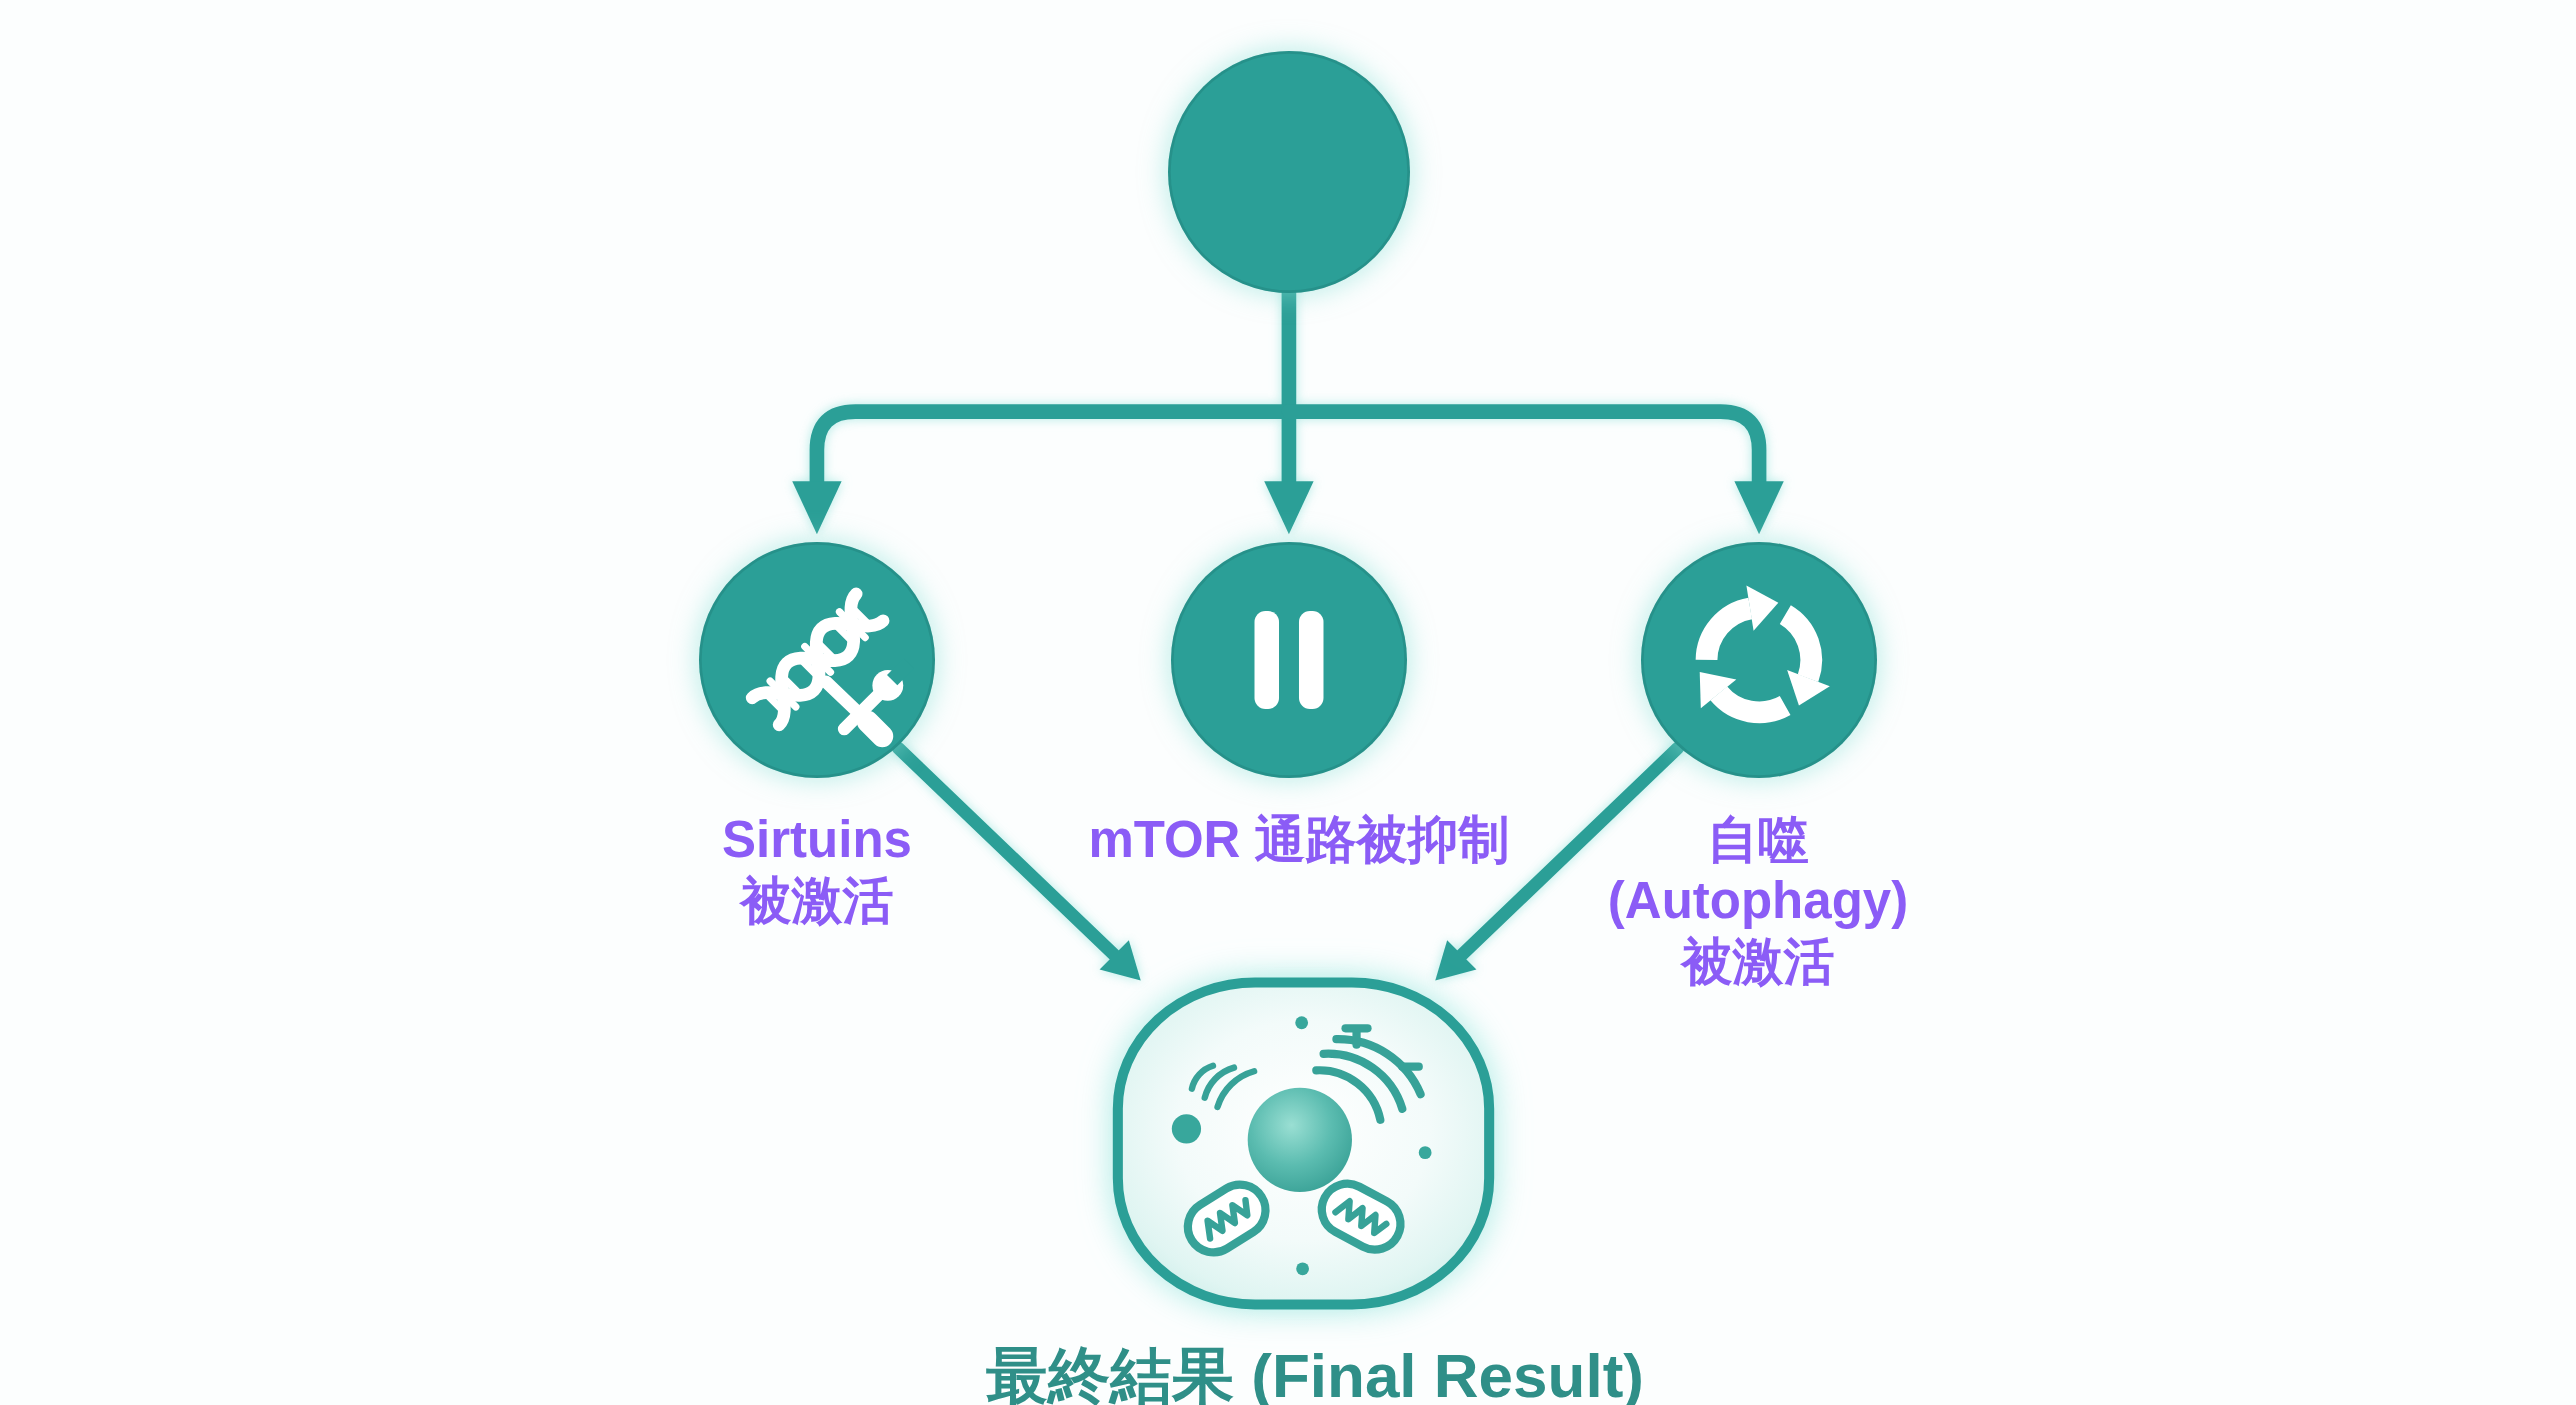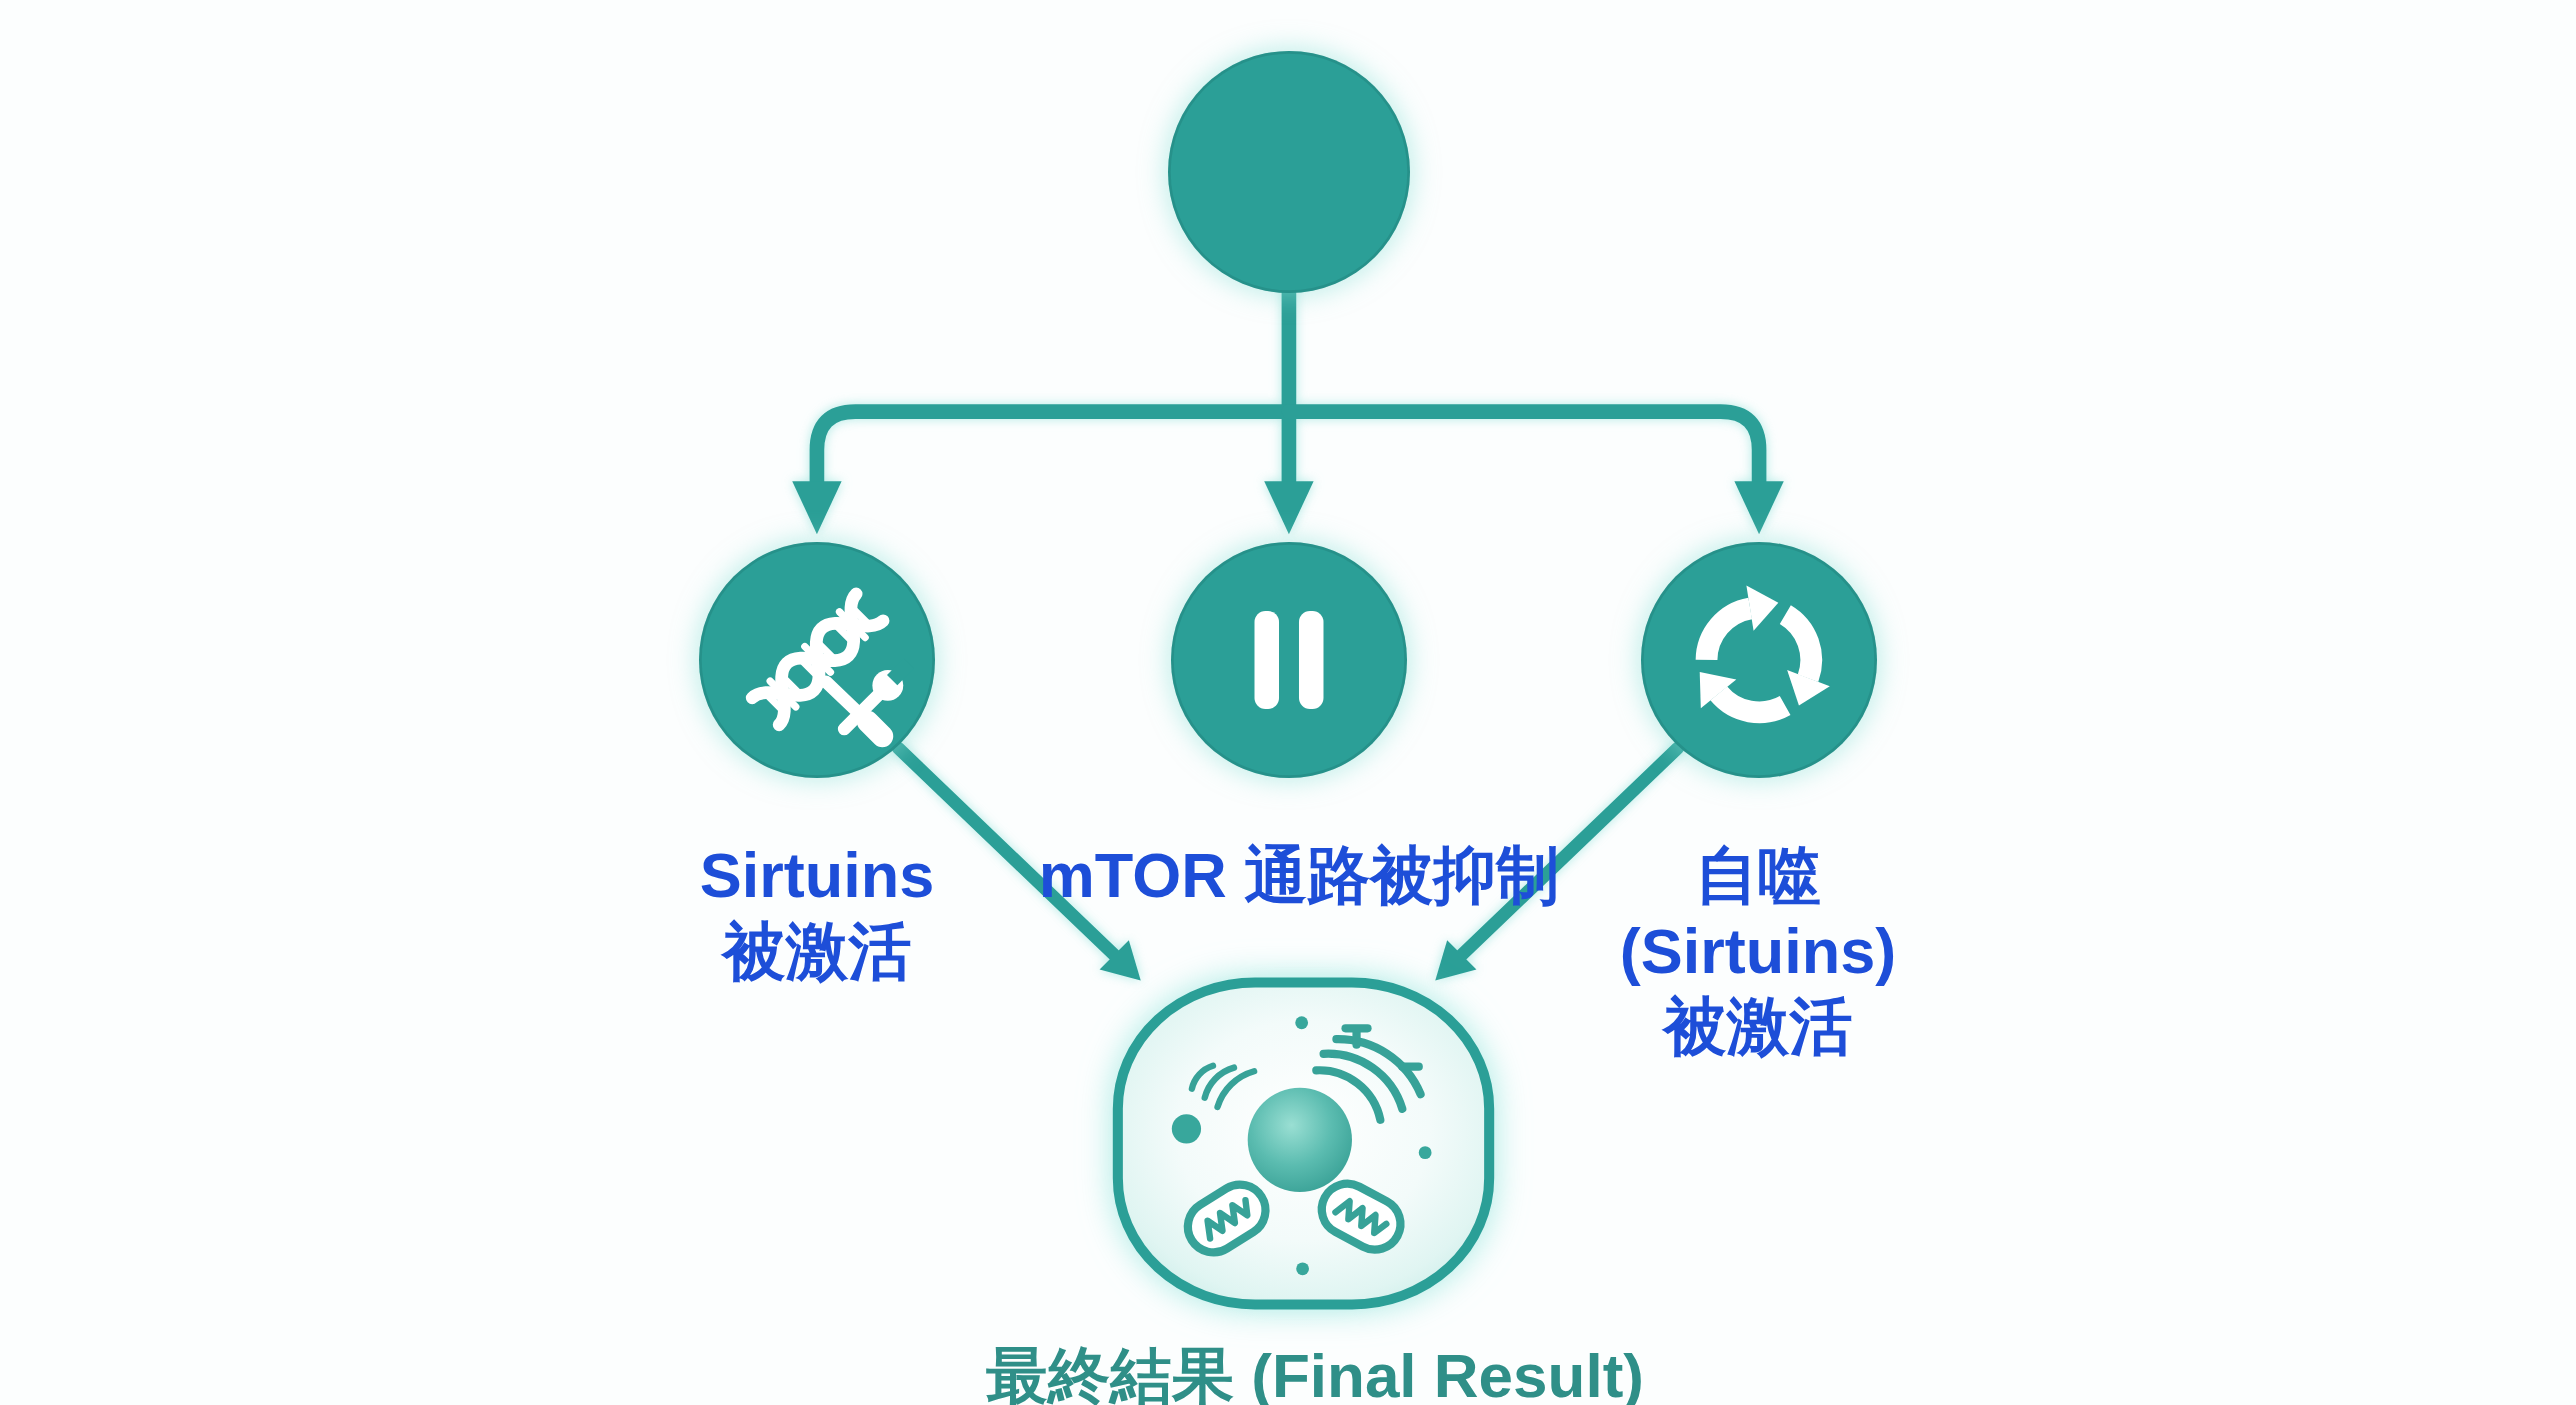--- a/index.html
+++ b/index.html
@@ -16,22 +16,22 @@
   .node-circle{position:absolute;border-radius:50%;background:#2b9f97;
     box-shadow:0 0 24px 3.7px rgba(140,225,216,.5), inset 0 0 0 2.7px rgba(23,104,98,.25);}
   .root-circle{left:1168px;top:51px;width:242px;height:242px;}
   .branch-circle{width:236px;height:236px;top:542px;}
   .branch-circle svg{position:absolute;inset:0;width:100%;height:100%;}
   .circle-sirtuins{left:699px;}
   .circle-mtor{left:1171px;}
   .circle-autophagy{left:1641px;}
   
   .branch-label{position:absolute;top:809px;transform:translateX(-50%);
-    text-align:center;color:#1d4ed8;font-size:63px;line-height:1.2;
-    font-weight:600;white-space:nowrap;margin-top:29px;}
+    text-align:center;color:#8b5cf6;font-size:51px;line-height:1.2;
+    font-weight:600;white-space:nowrap;}
   .label-sirtuins{left:817px;}
   .label-mtor{left:1299px;}
   .label-autophagy{left:1758px;}
   .label-line{display:block;}
   .final-label{position:absolute;left:1315px;top:1334px;transform:translateX(-50%);
     color:#2f8f88;font-size:62px;font-weight:600;white-space:nowrap;}
   
   .cell-halo{position:absolute;left:1029px;top:887px;width:549px;height:512px;
     background:radial-gradient(closest-side,rgba(150,232,222,.6),rgba(150,232,222,0) 72%);
     border-radius:50%;}
@@ -129,21 +129,21 @@
     <span class="label-line">Sirtuins</span>
     <span class="label-line">被激活</span>
   </div>
 
   <div class="branch-label label-mtor">
     <span class="label-line">mTOR 通路被抑制</span>
   </div>
 
   <div class="branch-label label-autophagy">
     <span class="label-line">自噬</span>
-    <span class="label-line">(Sirtuins)</span>
+    <span class="label-line">(Autophagy)</span>
     <span class="label-line">被激活</span>
   </div>
 
   <div class="cell-halo"></div>
   <div class="cell">
     <svg viewBox="-240 -220 480 440" xmlns="http://www.w3.org/2000/svg">
       <defs>
         <radialGradient id="cellFill" cx="50%" cy="46%" r="62%">
           <stop offset="0%" stop-color="#ffffff"></stop>
           <stop offset="55%" stop-color="#f3fbfa"></stop>

